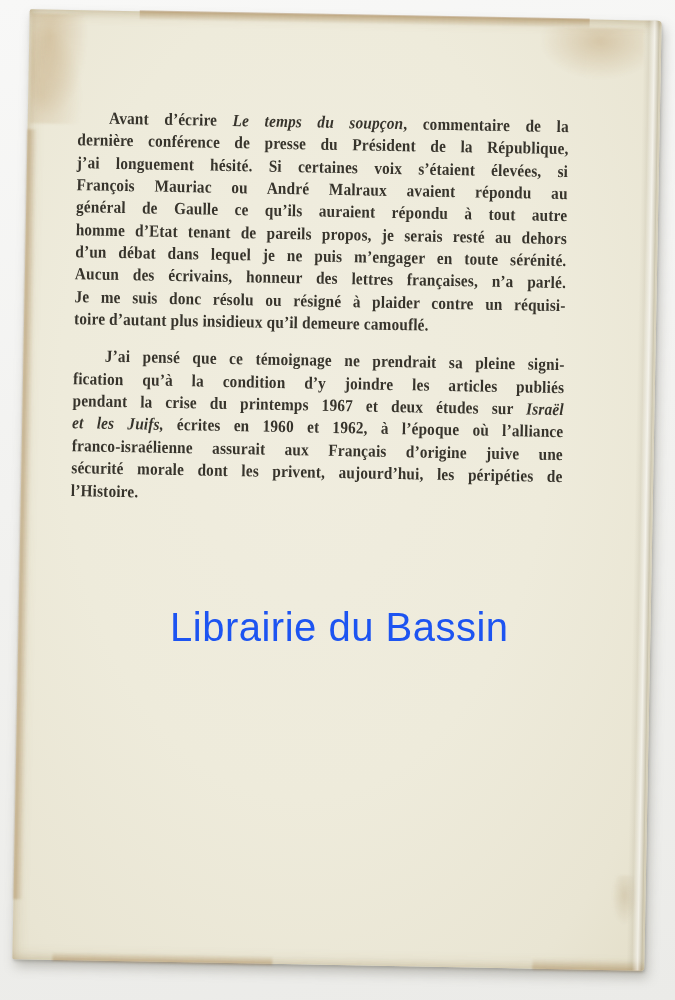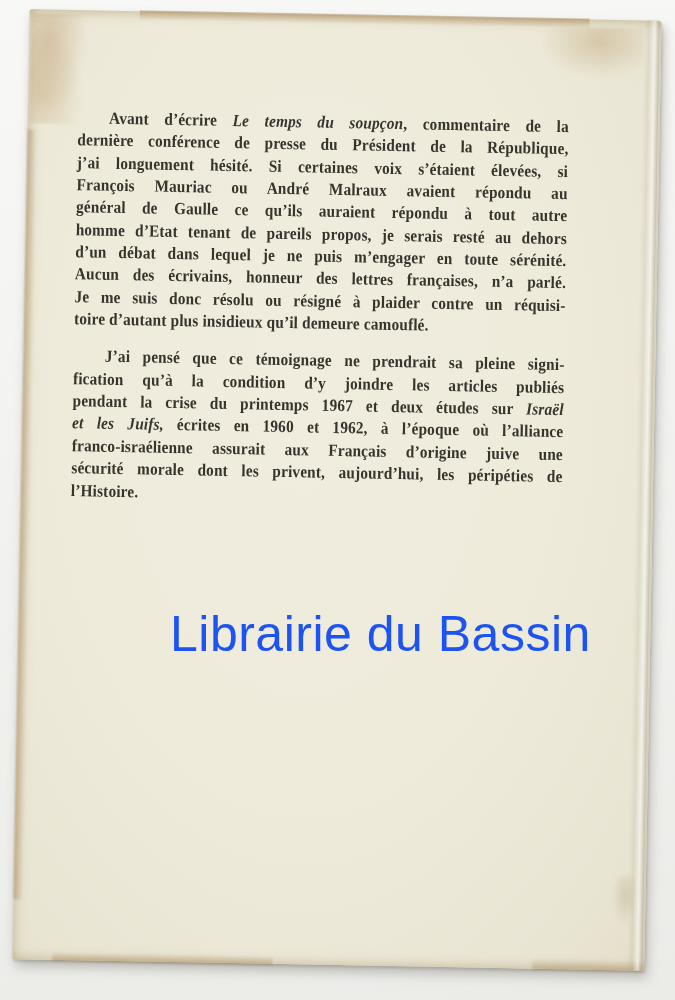--- a/index.html
+++ b/index.html
@@ -94,21 +94,21 @@
     white-space: normal;
   }
   .line.last { text-align-last: left; }
   .para .line:first-child { text-indent: 35px; }
   .it { font-style: italic; }
   
   .watermark {
     position: absolute;
     left: 170px; top: 605px;
     font-family: "Liberation Sans", sans-serif;
-    font-size: 50px;
+    font-size: 40px;
     font-weight: 400;
     letter-spacing: 0.5px;
     white-space: nowrap;
   }
 </style>
 </head>
 <body>
 
 <div class="scene">
   <div class="book">

